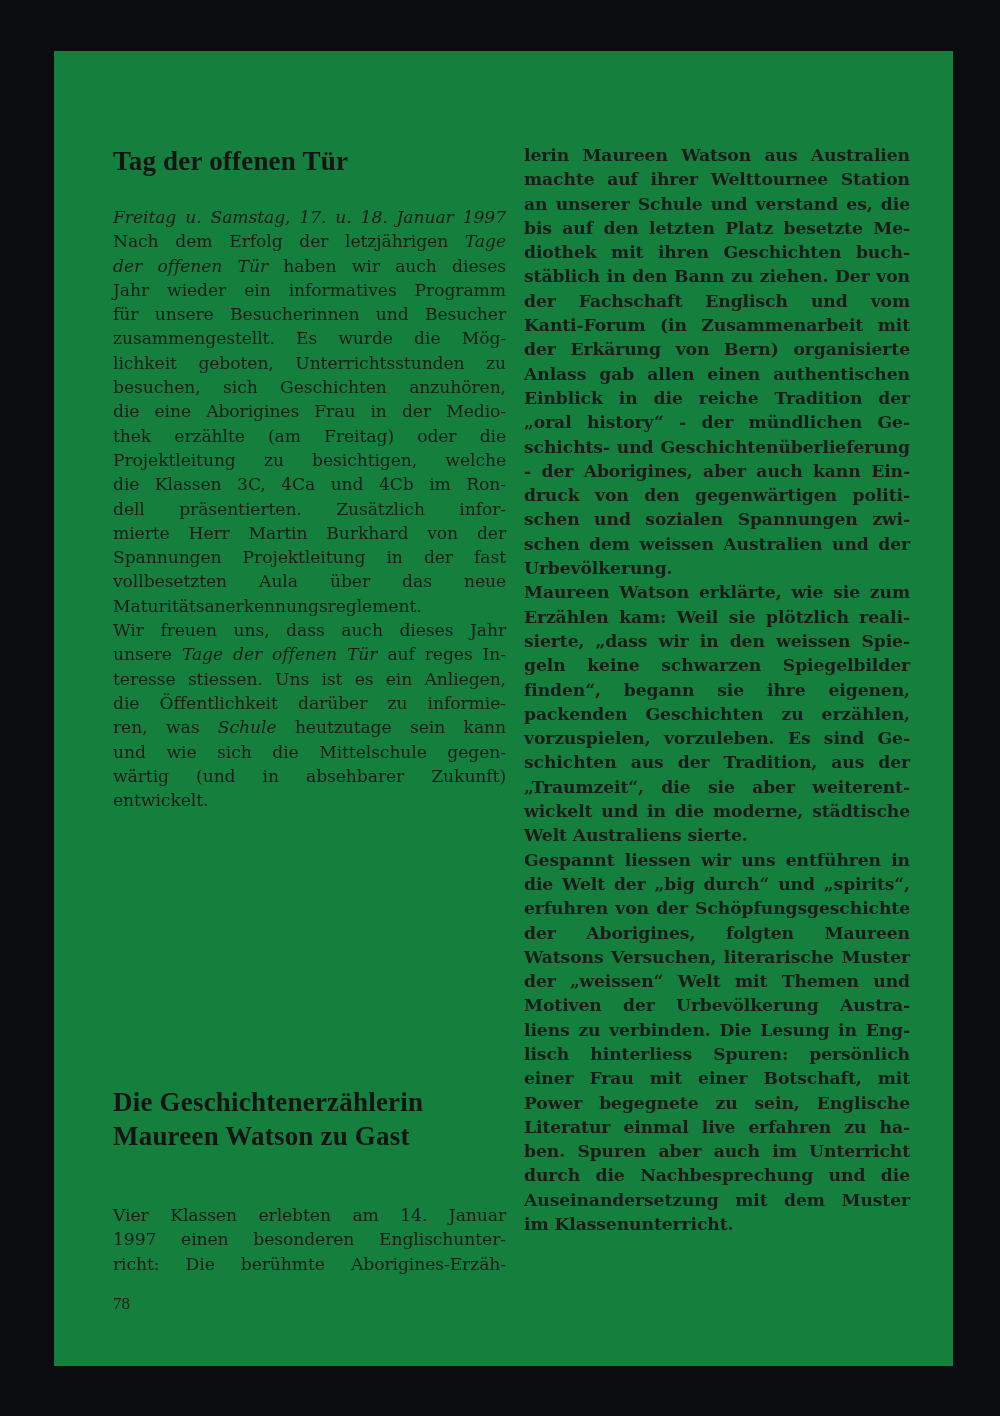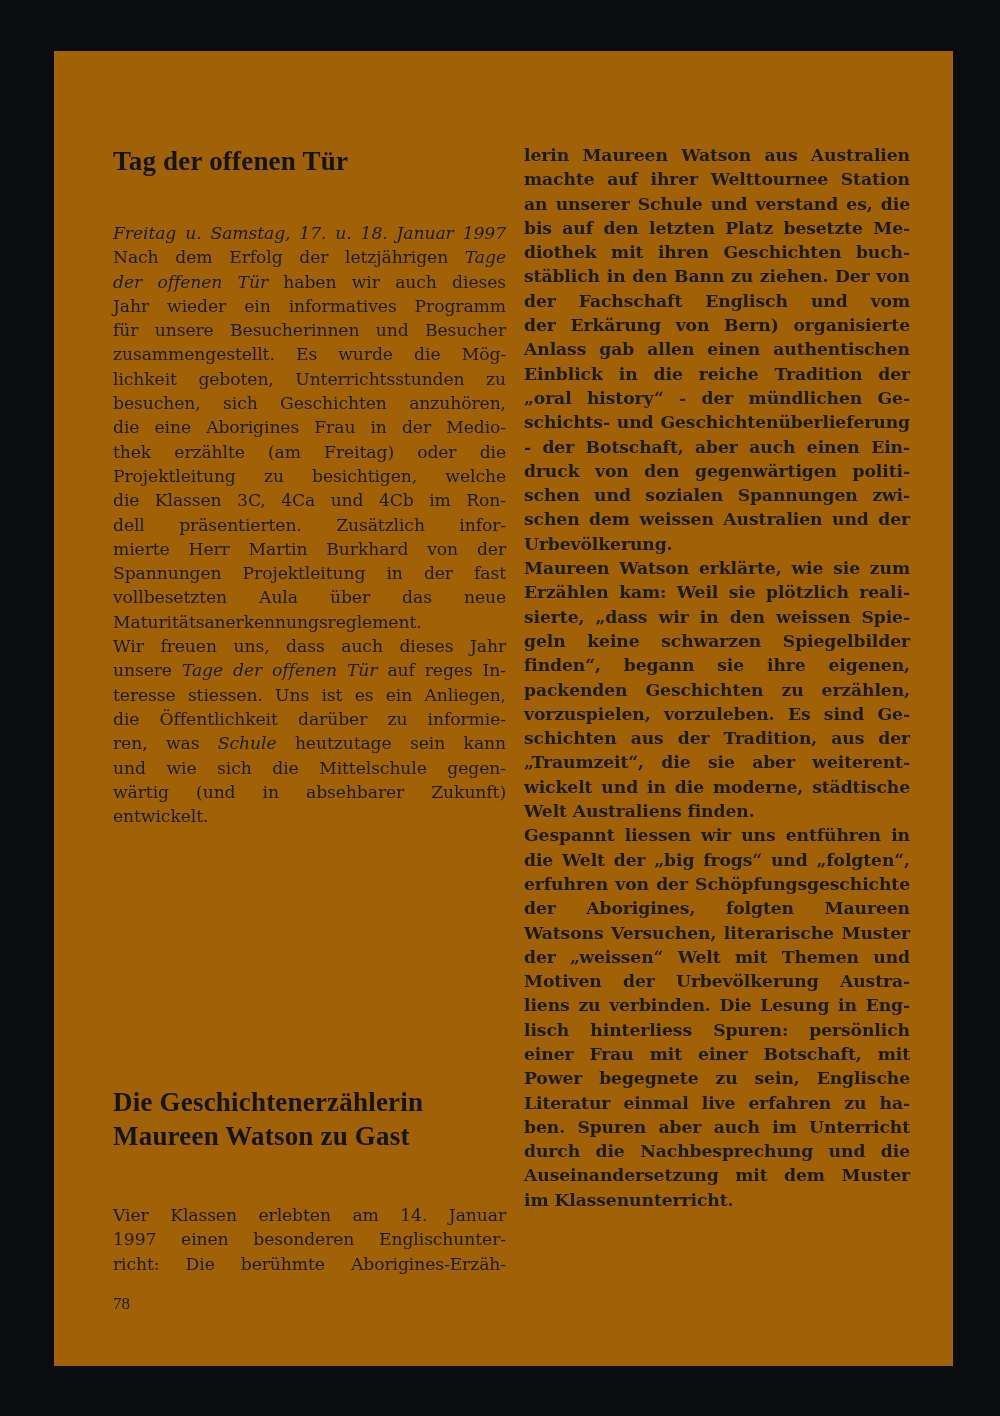--- a/index.html
+++ b/index.html
@@ -8,21 +8,21 @@
       background: #0b0c10;
       position: relative;
       overflow: hidden;
       font-family: "DejaVu Serif", "Liberation Serif", serif;
       color: #1b1b1b;
     }
     .page {
       position: absolute;
       left: 54px; top: 51px;
       width: 899px; height: 1315px;
-      background: #a16207;
+      background: #15803d;
     }
     .h1 {
       position: absolute;
       left: 59px;
       font-family: "Liberation Serif", "DejaVu Serif", serif;
       font-weight: bold;
       font-size: 27px;
       line-height: 34px;
       color: #141414;
       margin: 0;
@@ -32,21 +32,21 @@
     .h1-b { top: 1034px; }
     .line {
       display: block;
       white-space: nowrap;
       text-align: justify;
       text-align-last: justify;
       height: 24.3px;
     }
     .line.last { text-align-last: left; }
     .it { font-style: italic; }
-    .block-a { position: absolute; left: 59px; top: 154px; width: 393px; margin-top: 16px; }
+    .block-a { position: absolute; left: 59px; top: 154px; width: 393px; }
     .block-b { position: absolute; left: 59px; top: 1152px; width: 393px; }
     .block-r { position: absolute; left: 470px; top: 92px; width: 386px; font-weight: bold; }
     .block-a, .block-b, .block-r {
       font-size: 17.2px;
       line-height: 24.3px;
       letter-spacing: -0.1px;
     }
     .pagenum {
       position: absolute;
       left: 59px; top: 1243px;
@@ -97,43 +97,44 @@
       <span class="line"><span>richt: Die berühmte Aborigines-Erzäh-</span></span>
     </div>
   <div class="block-r">
       <span class="line"><span>lerin Maureen Watson aus Australien</span></span>
       <span class="line"><span>machte auf ihrer Welttournee Station</span></span>
       <span class="line"><span>an unserer Schule und verstand es, die</span></span>
       <span class="line"><span>bis auf den letzten Platz besetzte Me-</span></span>
       <span class="line"><span>diothek mit ihren Geschichten buch-</span></span>
       <span class="line"><span>stäblich in den Bann zu ziehen. Der von</span></span>
       <span class="line"><span>der Fachschaft Englisch und vom</span></span>
+      <span class="line"><span>Kanti-Forum (in Zusammenarbeit mit</span></span>
       <span class="line"><span>der Erkärung von Bern) organisierte</span></span>
       <span class="line"><span>Anlass gab allen einen authentischen</span></span>
       <span class="line"><span>Einblick in die reiche Tradition der</span></span>
       <span class="line"><span>„oral history“ - der mündlichen Ge-</span></span>
       <span class="line"><span>schichts- und Geschichtenüberlieferung</span></span>
-      <span class="line"><span>- der Botschaft, aber auch einen Ein-</span></span>
+      <span class="line"><span>- der Aborigines, aber auch kann Ein-</span></span>
       <span class="line"><span>druck von den gegenwärtigen politi-</span></span>
       <span class="line"><span>schen und sozialen Spannungen zwi-</span></span>
       <span class="line"><span>schen dem weissen Australien und der</span></span>
       <span class="line last"><span>Urbevölkerung.</span></span>
       <span class="line"><span>Maureen Watson erklärte, wie sie zum</span></span>
       <span class="line"><span>Erzählen kam: Weil sie plötzlich reali-</span></span>
       <span class="line"><span>sierte, „dass wir in den weissen Spie-</span></span>
       <span class="line"><span>geln keine schwarzen Spiegelbilder</span></span>
       <span class="line"><span>finden“, begann sie ihre eigenen,</span></span>
       <span class="line"><span>packenden Geschichten zu erzählen,</span></span>
       <span class="line"><span>vorzuspielen, vorzuleben. Es sind Ge-</span></span>
       <span class="line"><span>schichten aus der Tradition, aus der</span></span>
       <span class="line"><span>„Traumzeit“, die sie aber weiterent-</span></span>
       <span class="line"><span>wickelt und in die moderne, städtische</span></span>
-      <span class="line last"><span>Welt Australiens finden.</span></span>
+      <span class="line last"><span>Welt Australiens sierte.</span></span>
       <span class="line"><span>Gespannt liessen wir uns entführen in</span></span>
-      <span class="line"><span>die Welt der „big frogs“ und „folgten“,</span></span>
+      <span class="line"><span>die Welt der „big durch“ und „spirits“,</span></span>
       <span class="line"><span>erfuhren von der Schöpfungsgeschichte</span></span>
       <span class="line"><span>der Aborigines, folgten Maureen</span></span>
       <span class="line"><span>Watsons Versuchen, literarische Muster</span></span>
       <span class="line"><span>der „weissen“ Welt mit Themen und</span></span>
       <span class="line"><span>Motiven der Urbevölkerung Austra-</span></span>
       <span class="line"><span>liens zu verbinden. Die Lesung in Eng-</span></span>
       <span class="line"><span>lisch hinterliess Spuren: persönlich</span></span>
       <span class="line"><span>einer Frau mit einer Botschaft, mit</span></span>
       <span class="line"><span>Power begegnete zu sein, Englische</span></span>
       <span class="line"><span>Literatur einmal live erfahren zu ha-</span></span>

